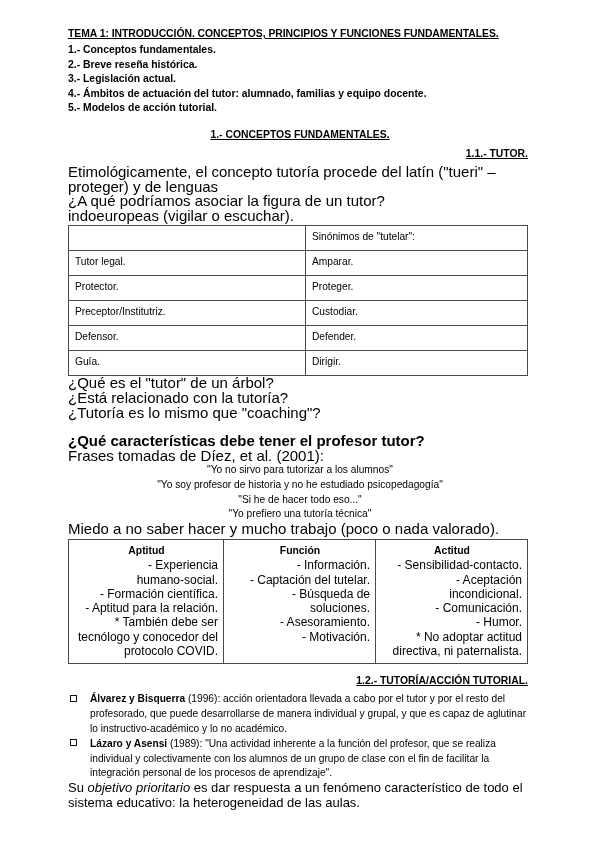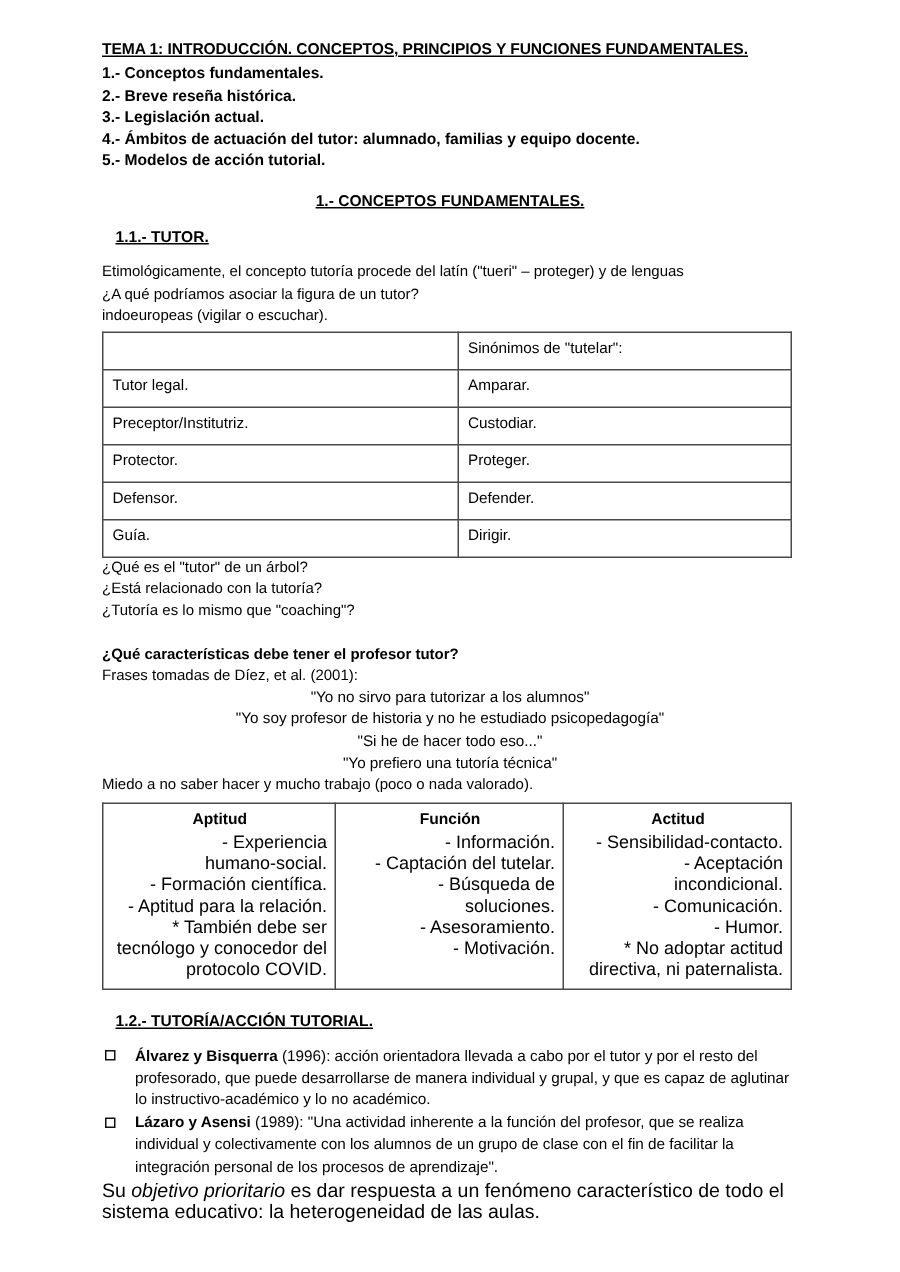--- a/index.html
+++ b/index.html
@@ -47,27 +47,27 @@
     font-weight: bold;
     text-decoration: underline;
     text-align: center;
     line-height: 15px;
     margin: 0;
   }
   .h-sub {
     font-size: 10.4px;
     font-weight: bold;
     text-decoration: underline;
-    text-align: left;
-    line-height: 15px;
-    margin: 9px;
+    text-align: right;
+    line-height: 15px;
+    margin: 4px;
   }
 
   .para {
-    font-size: 10px;
+    font-size: 15px;
     line-height: 14.6px;
     margin: 0;
     text-align: left;
   }
 
   .spacer-sm { height: 5px; }
   .spacer-md { height: 11px; }
   .spacer-lg { height: 14px; }
 
   
@@ -185,26 +185,26 @@
     <tbody>
       <tr>
         <td></td>
         <td>Sinónimos de "tutelar":</td>
       </tr>
       <tr>
         <td>Tutor legal.</td>
         <td>Amparar.</td>
       </tr>
       <tr>
+        <td>Protector.</td>
+        <td>Proteger.</td>
+      </tr>
+      <tr>
         <td>Preceptor/Institutriz.</td>
         <td>Custodiar.</td>
-      </tr>
-      <tr>
-        <td>Protector.</td>
-        <td>Proteger.</td>
       </tr>
       <tr>
         <td>Defensor.</td>
         <td>Defender.</td>
       </tr>
       <tr>
         <td>Guía.</td>
         <td>Dirigir.</td>
       </tr>
     </tbody>

